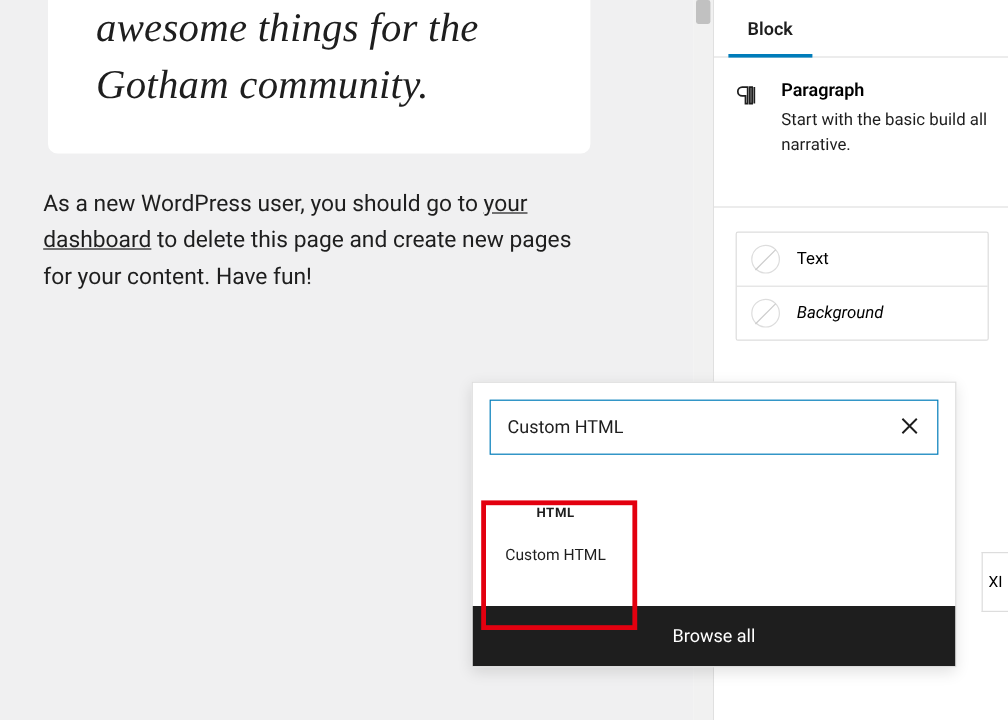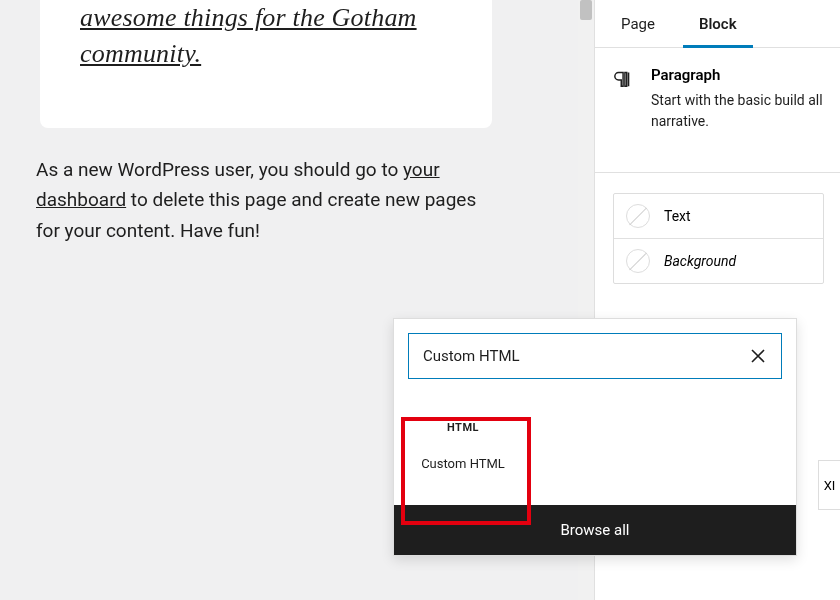--- a/index.html
+++ b/index.html
@@ -3,21 +3,21 @@
 <meta charset="utf-8">
 <style>
 * { margin: 0; padding: 0; box-sizing: border-box; }
 body { font-family: -apple-system, BlinkMacSystemFont, "Segoe UI", Roboto, sans-serif; width: 840px; height: 600px; overflow: hidden; background: #fff; position: relative; }
 
 .editor-area { position: absolute; left: 0; top: 0; width: 578px; height: 600px; background: #f0f0f1; overflow: hidden; }
 .scrollbar-track { position: absolute; left: 578px; top: 0; width: 16px; height: 600px; background: #f1f1f1; }
 .scrollbar-thumb { position: absolute; top: 0; left: 2px; width: 12px; height: 20px; background: #c1c1c1; border-radius: 2px; }
 
 .quote-card { position: absolute; left: 40px; top: 0; width: 452px; height: 128px; background: #fff; border-radius: 0 0 8px 8px; padding: 0 40px 30px; }
-.quote-text { font-family: Georgia, "Times New Roman", serif; font-style: italic; font-size: 26px; line-height: 1.4; color: #1e1e1e; letter-spacing: 0.2px; text-decoration: underline; }
+.quote-text { font-family: Georgia, "Times New Roman", serif; font-style: italic; font-size: 34px; line-height: 1.4; color: #1e1e1e; letter-spacing: 0.2px; }
 
 .body-para { position: absolute; left: 36px; top: 155px; width: 460px; font-size: 19px; line-height: 1.6; color: #1e1e1e; }
 .body-para a { color: #1e1e1e; text-decoration: underline; }
 
 .placeholder-line { position: absolute; left: 38px; top: 278px; font-size: 19px; color: #767676; }
 
 .sidebar { position: absolute; right: 0; top: 0; width: 246px; height: 600px; background: #fff; border-left: 1px solid #e0e0e0; }
 .tabs { display: flex; height: 48px; border-bottom: 1px solid #e0e0e0; }
 .tab { flex: none; padding: 0 16px; display: flex; align-items: center; font-size: 15px; color: #1e1e1e; cursor: pointer; position: relative; }
 .tab.page { margin-left: 10px; }
@@ -66,21 +66,20 @@
     <span>As a new WordPress user, you should go to </span><a href="#">your dashboard</a><span> to delete this page and create new pages for your content. Have fun!</span>
   </p>
 </div>
 
 <div class="scrollbar-track">
   <div class="scrollbar-thumb"></div>
 </div>
 
 <div class="sidebar">
   <div class="tabs">
-    <div class="tab page">Page</div>
     <div class="tab block">Block</div>
   </div>
   <div class="block-desc">
     <div class="ico">
       <svg viewBox="0 0 24 24" width="22" height="22">
           <path d="M11 5H6a4 4 0 0 0 0 8h3v7h2V5zm4 0h-2v15h2V5zm2 0v15" stroke="#1e1e1e" stroke-width="1.6" fill="none"></path>
         </svg>
     </div>
     <div>
       <h3>Paragraph</h3>

